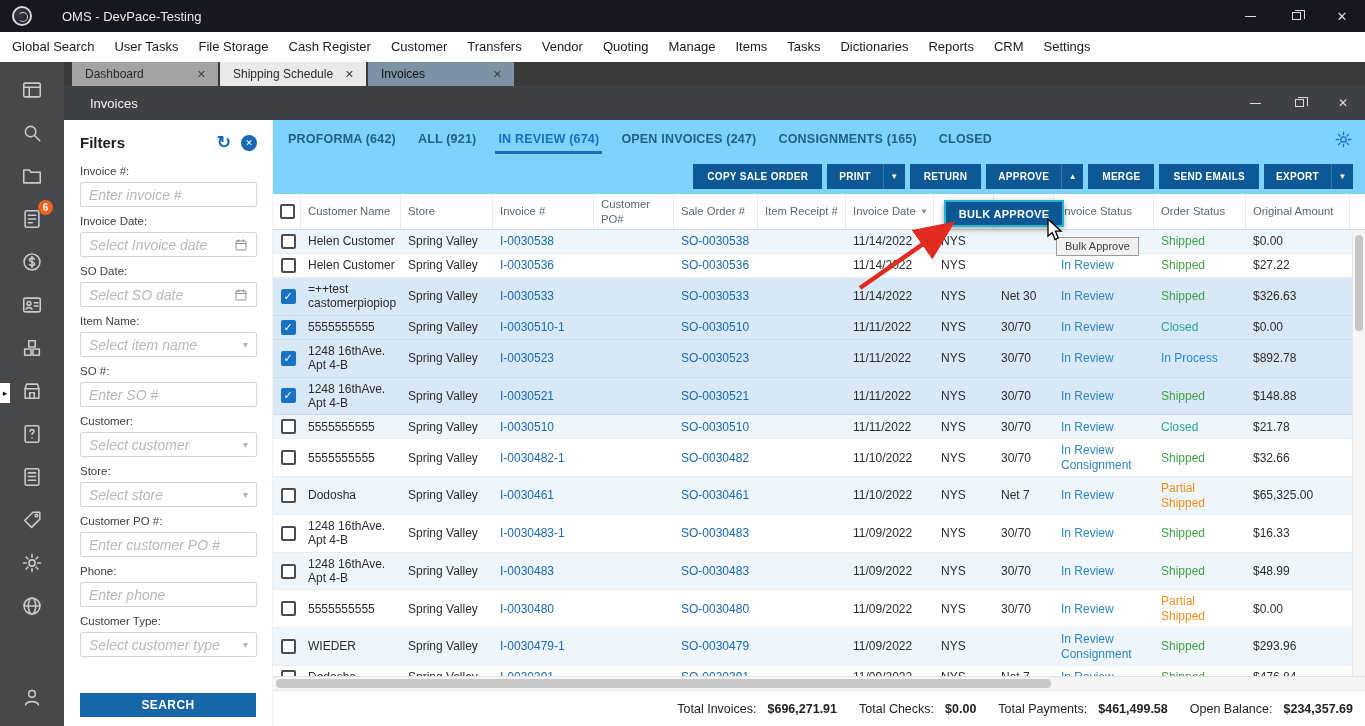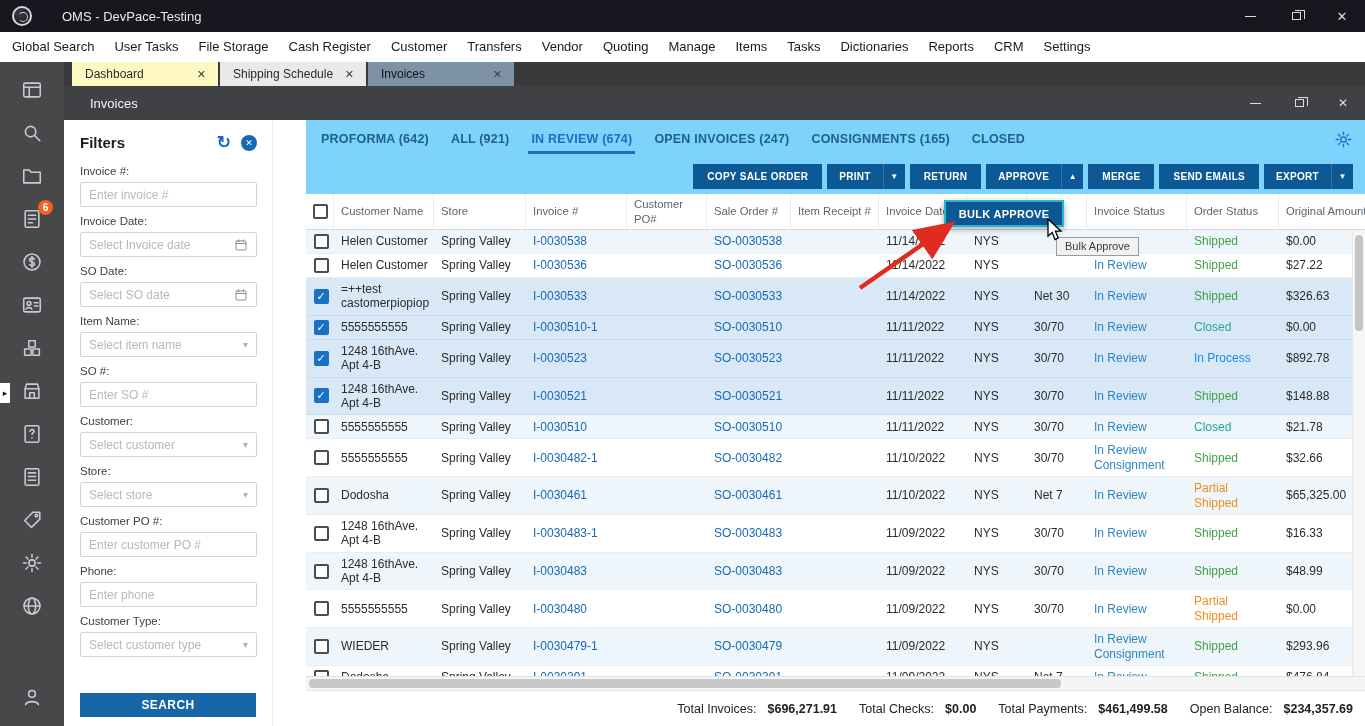--- a/index.html
+++ b/index.html
@@ -29,43 +29,43 @@
   .sidebar { width:64px; background:#47484a; display:flex; flex-direction:column; align-items:center; padding-top:6px; position:relative; }
   .sb-item { width:44px; height:43px; display:flex; align-items:center; justify-content:center; color:#c7cbd1; position:relative; cursor:pointer; }
   .sb-bottom { margin-top:auto; margin-bottom:8px; }
   .sb-badge { position:absolute; top:3px; right:1px; min-width:15px; height:15px; border-radius:8px; background:#f06321;
               color:#fff; font-size:10px; font-weight:bold; display:flex; align-items:center; justify-content:center; padding:0 3px; }
 
   .mdi { flex:1; display:flex; flex-direction:column; background:#3a3a3a; min-width:0; }
   .tabstrip { height:24px; display:flex; align-items:flex-end; padding-left:8px; flex:0 0 24px; }
   .app-tab { width:146px; height:24px; margin-right:2px; display:flex; align-items:center; justify-content:space-between;
              padding:0 9px 0 13px; font-size:12px; color:#2a2a2a; background:#e9e9e9; cursor:pointer; }
-  .app-tab.t0 { background:#fef9c3;gap:8px; }
+  .app-tab.t0 { background:#a3a3a3;gap:8px; }
   .app-tab.selected { background:#7e92a6; color:#121212; }
   .app-tab .x { font-size:11px; color:#3d3d3d; padding:1px 3px; }
 
   
   .invwin { flex:1; display:flex; flex-direction:column; min-height:0; }
   .win-header { height:34px; background:#404144; display:flex; align-items:center; flex:0 0 34px; }
   .win-title { color:#f2f2f2; font-size:13px; margin-left:26px; }
   .win-controls { margin-left:auto; display:flex; height:100%; }
   .win-btn { width:44px; height:100%; display:flex; align-items:center; justify-content:center; color:#e0e0e0; font-size:12px; }
-  .win-body { flex:1; display:flex; min-height:0; background:#fff;gap:33px; }
+  .win-body { flex:1; display:flex; min-height:0; background:#fff; }
 
   
   .filters { width:209px; background:#fff; padding:14px 15px 12px 16px; display:flex; flex-direction:column; position:relative; border-right:1px solid #f0f0f0; }
   .f-head { display:flex; align-items:center; margin-bottom:14px; }
   .f-title { font-size:15px; font-weight:bold; color:#1d1d1d; }
   .f-head-icons { margin-left:auto; display:flex; align-items:center; gap:10px; }
   .f-refresh { color:#1769b5; font-size:17px; font-weight:bold; line-height:1; cursor:pointer; }
   .f-clear { width:16px; height:16px; border-radius:50%; background:#1769b5; color:#fff; font-size:9px; display:flex; align-items:center; justify-content:center; cursor:pointer; }
   .f-group { margin-bottom:8px; }
   .f-label { font-size:11.5px; color:#404040; margin-bottom:5px; }
   .f-input { height:25px; border:1px solid #d4d4d4; border-radius:2px; display:flex; align-items:center; padding:0 8px; background:#fff; }
-  .f-ph { font-size:12px; color:#b8b8b8; flex:1; white-space:nowrap; overflow:hidden; }
+  .f-ph { font-size:14px; color:#b8b8b8; flex:1; white-space:nowrap; overflow:hidden;font-style:italic; }
   .f-ico { color:#8f8f8f; display:flex; align-items:center; }
   .f-caret { color:#b3b3b3; font-size:10px; }
   .f-search { position:absolute; left:16px; right:16px; bottom:9px; height:24px; background:#1766a8; color:#fff;
               font-size:12px; font-weight:bold; letter-spacing:.4px; display:flex; align-items:center; justify-content:center; border:none; cursor:pointer; }
 
   
   .main { flex:1; display:flex; flex-direction:column; min-width:0; background:#7dd3fc; }
   .view-tabs { height:38px; flex:0 0 38px; display:flex; align-items:center; padding:0 12px 0 4px; }
   .vtab { font-size:12.5px; font-weight:bold; color:#20608d; padding:0 11px; height:100%; display:flex; align-items:center; position:relative; letter-spacing:.2px; cursor:pointer; white-space:nowrap; }
   .vtab.active { color:#1a6fc0; }

